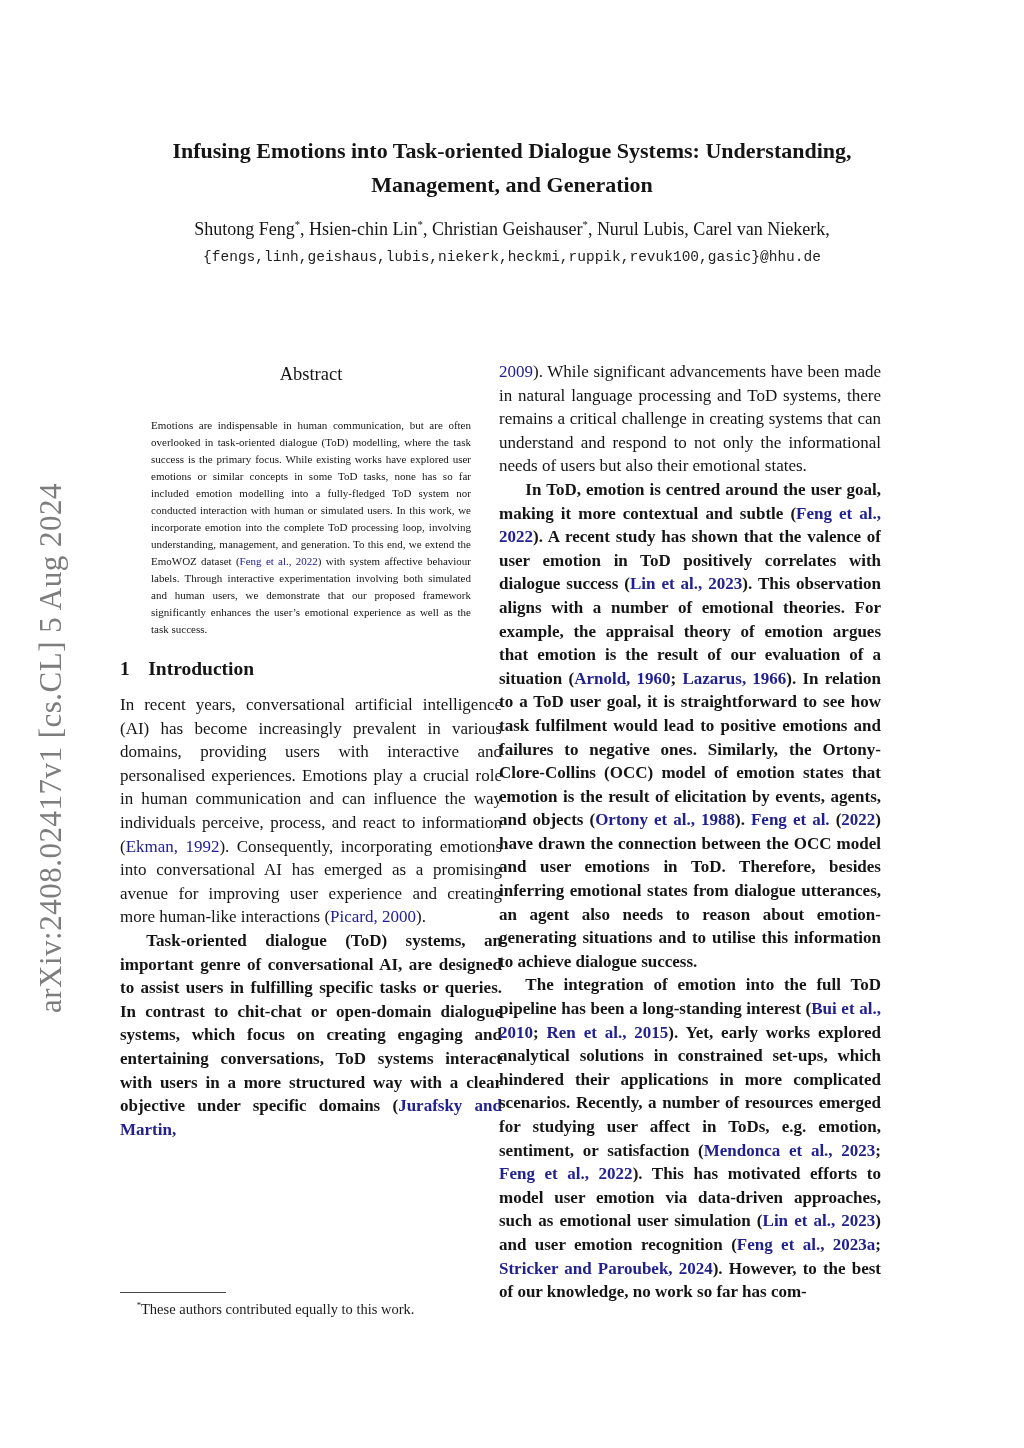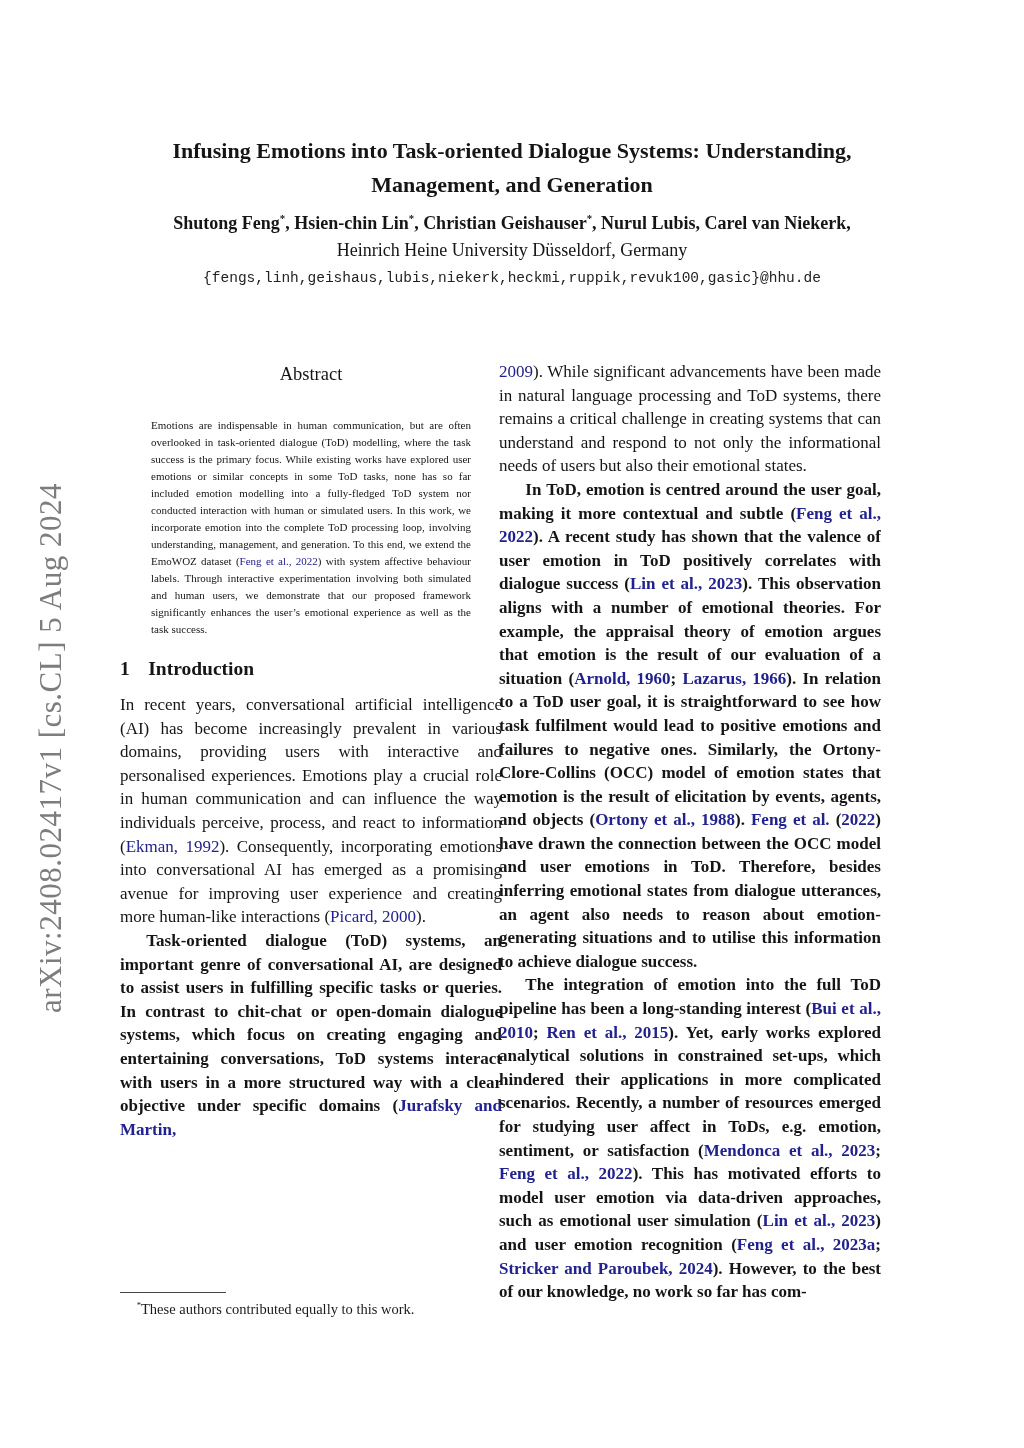--- a/index.html
+++ b/index.html
@@ -27,22 +27,22 @@
     top:130px; left:0; width:1024px;
     text-align:center;
   }
   .title {
     font-size:22px; font-weight:bold;
     line-height:34px;
     max-width:810px;
     margin:4px auto;
   }
   .authors {
-    margin-top:8px;
-    font-size:18px; font-weight:bold;
+    margin-top:14px;
+    font-size:18px; font-weight:normal;
     line-height:26px;
   }
   .affiliation { font-size:18px; line-height:26px; margin-top:1px; }
   .email {
     font-family:"Liberation Mono","DejaVu Sans Mono",monospace;
     font-size:14.5px; margin-top:7px; color:#222;
   }
   sup { font-size:60%; vertical-align:super; line-height:0; }
   .col {
     position:absolute; top:360px; width:382px;
@@ -80,21 +80,20 @@
 
 <div class="page">
 
   <div class="watermark">arXiv:2408.02417v1  [cs.CL]  5 Aug 2024</div>
 
   <div class="header">
     <div class="title">Infusing Emotions into Task-oriented Dialogue Systems: Understanding, Management, and Generation</div>
     <div class="authors">
       <div><span>Shutong Feng</span><sup>*</sup><span>, Hsien-chin Lin</span><sup>*</sup><span>, Christian Geishauser</span><sup>*</sup><span>, Nurul Lubis, Carel van Niekerk,</span></div>
     </div>
-    <div class="affiliation">Heinrich Heine University Düsseldorf, Germany</div>
     <div class="email">{fengs,linh,geishaus,lubis,niekerk,heckmi,ruppik,revuk100,gasic}@hhu.de</div>
   </div>
 
   <div class="col col-left">
     <div class="abstract-heading">Abstract</div>
     <p class="abstract-body"><span>Emotions are indispensable in human communication, but are often overlooked in task-oriented dialogue (ToD) modelling, where the task success is the primary focus. While existing works have explored user emotions or similar concepts in some ToD tasks, none has so far included emotion modelling into a fully-fledged ToD system nor conducted interaction with human or simulated users. In this work, we incorporate emotion into the complete ToD processing loop, involving understanding, management, and generation. To this end, we extend the EmoWOZ dataset (</span><a class="cite">Feng et al., 2022</a><span>) with system affective behaviour labels. Through interactive experimentation involving both simulated and human users, we demonstrate that our proposed framework significantly enhances the user’s emotional experience as well as the task success.</span></p>
 
     <div class="section-heading">
       <span class="sec-num">1</span><span>Introduction</span>
     </div>

